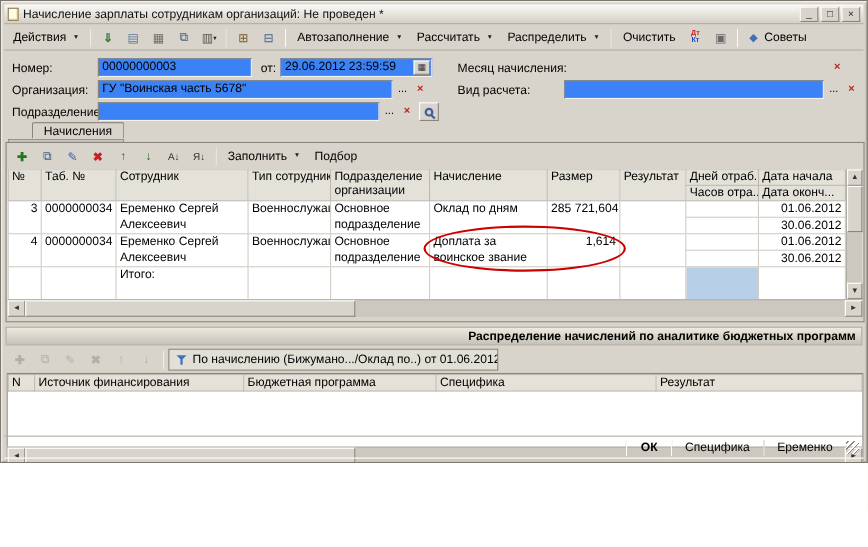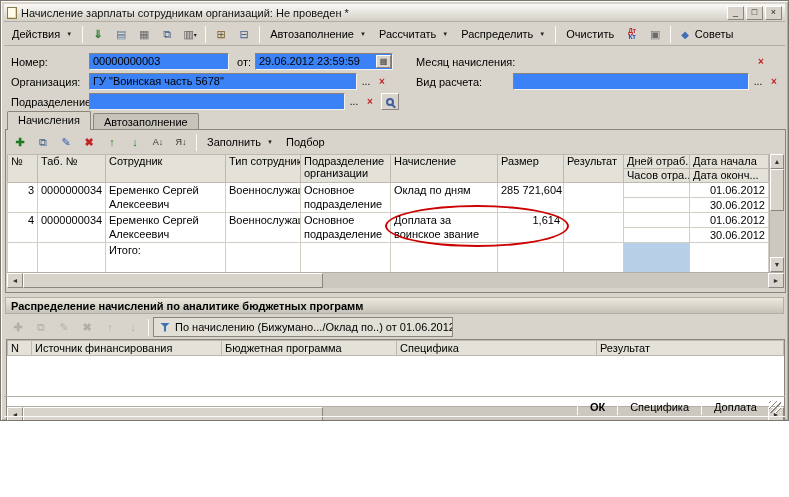--- a/index.html
+++ b/index.html
@@ -54,21 +54,21 @@
   .fbtn { position:absolute; height:17px; width:16px; display:flex; align-items:center; justify-content:center;
           background:transparent; border:1px solid transparent; font-size:10px; padding:0; font-family:inherit; }
   .fbtn.xx { color:#c22222; font-weight:bold; }
   .magbtn { position:absolute; height:17px; width:18px; display:flex; align-items:center; justify-content:center;
             background:#d8d4cb; border:1px solid; border-color:#fff #8a867d #8a867d #fff; padding:0; }
   .mag { position:relative; width:8px; height:8px; border:2px solid #3f5f9c; border-radius:50%; }
   .mag::after { content:""; position:absolute; width:5px; height:2px; background:#3f5f9c;
                 transform:rotate(45deg); right:-4px; bottom:-3px; }
 
   
-  .tabs { position:absolute; left:6px; top:110px; height:19px; display:flex; align-items:flex-end; }
+  .tabs { position:absolute; left:6px; top:110px; height:19px; display:flex; align-items:flex-end;flex-direction:column; }
   .tab { height:17px; padding:2px 10px 0; border:1px solid #8a867d; border-bottom:none;
          background:#c7c3ba; margin-right:2px; border-radius:2px 2px 0 0; }
   .tab.active { background:#d8d4cb; height:19px; position:relative; z-index:2; }
   .panel { position:absolute; left:4px; top:128px; width:781px; height:164px;
            border:1px solid #8a867d; background:#d8d4cb; }
   .tbl-toolbar { position:absolute; left:1px; top:1px; right:1px; height:22px;
                  display:flex; align-items:center; gap:1px; padding:0 2px; }
   .ic-add { color:#1e7a1e; font-weight:bold; }
   .ic-edit { color:#2f5fae; }
   .ic-del { color:#c22222; font-weight:bold; }
@@ -101,21 +101,21 @@
           background:#d8d4cb; border:1px solid; border-color:#fff #8a867d #8a867d #fff; color:#333; padding:0; font-family:inherit;}
   .hthumb { width:300px; background:#d8d4cb; border:1px solid; border-color:#fff #8a867d #8a867d #fff; }
 
   
   .annotation { position:absolute; left:384px; top:204px; width:184px; height:42px;
                 border:2px solid #cc0000; border-radius:50%; z-index:20; pointer-events:none; }
 
   
   .sect { position:absolute; left:4px; top:296px; right:4px; height:17px;
           background:linear-gradient(#eceade,#c6c2b9); border:1px solid #b2aea5;
-          display:flex; align-items:center; padding:0 5px; font-weight:bold; }
+          display:flex; align-items:center; padding:0 5px; font-weight:bold;justify-content:flex-end; }
   .toolbar2 { position:absolute; left:4px; top:315px; right:4px; height:22px;
               display:flex; align-items:center; gap:1px; padding:0 2px; }
   .filterbtn { height:20px; display:inline-flex; align-items:center; gap:5px; padding:0 6px;
                background:#e2dfd6; border:1px solid #8a867d; font-size:11px; font-family:inherit;
                max-width:300px; white-space:nowrap; overflow:hidden; }
   .funnel { width:10px; height:9px; background:#3f6fb5; flex:0 0 auto;
             clip-path:polygon(0 0,100% 0,60% 45%,60% 100%,40% 100%,40% 45%); }
 
   .grid2-wrap { position:absolute; left:5px; top:338px; width:779px; height:84px;
                 background:#fff; border:1px solid #8a867d; }
@@ -477,17 +477,17 @@
   <span class="lbl" style="left:10px; top:453px;">Комментарий:</span>
   <span class="field" style="left:122px; top:450px; width:661px;"></span>
 
   <div class="statusbar">
     <span class="spacer"></span>
     <span class="sbar-sep"></span>
     <button class="sbar-btn bold">ОК</button>
     <span class="sbar-sep"></span>
     <button class="sbar-btn">Специфика</button>
     <span class="sbar-sep"></span>
-    <button class="sbar-btn">Доплата</button>
+    <button class="sbar-btn">Еременко</button>
     <span class="sizegrip"></span>
   </div>
 
 </div>
 
 </body></html>

